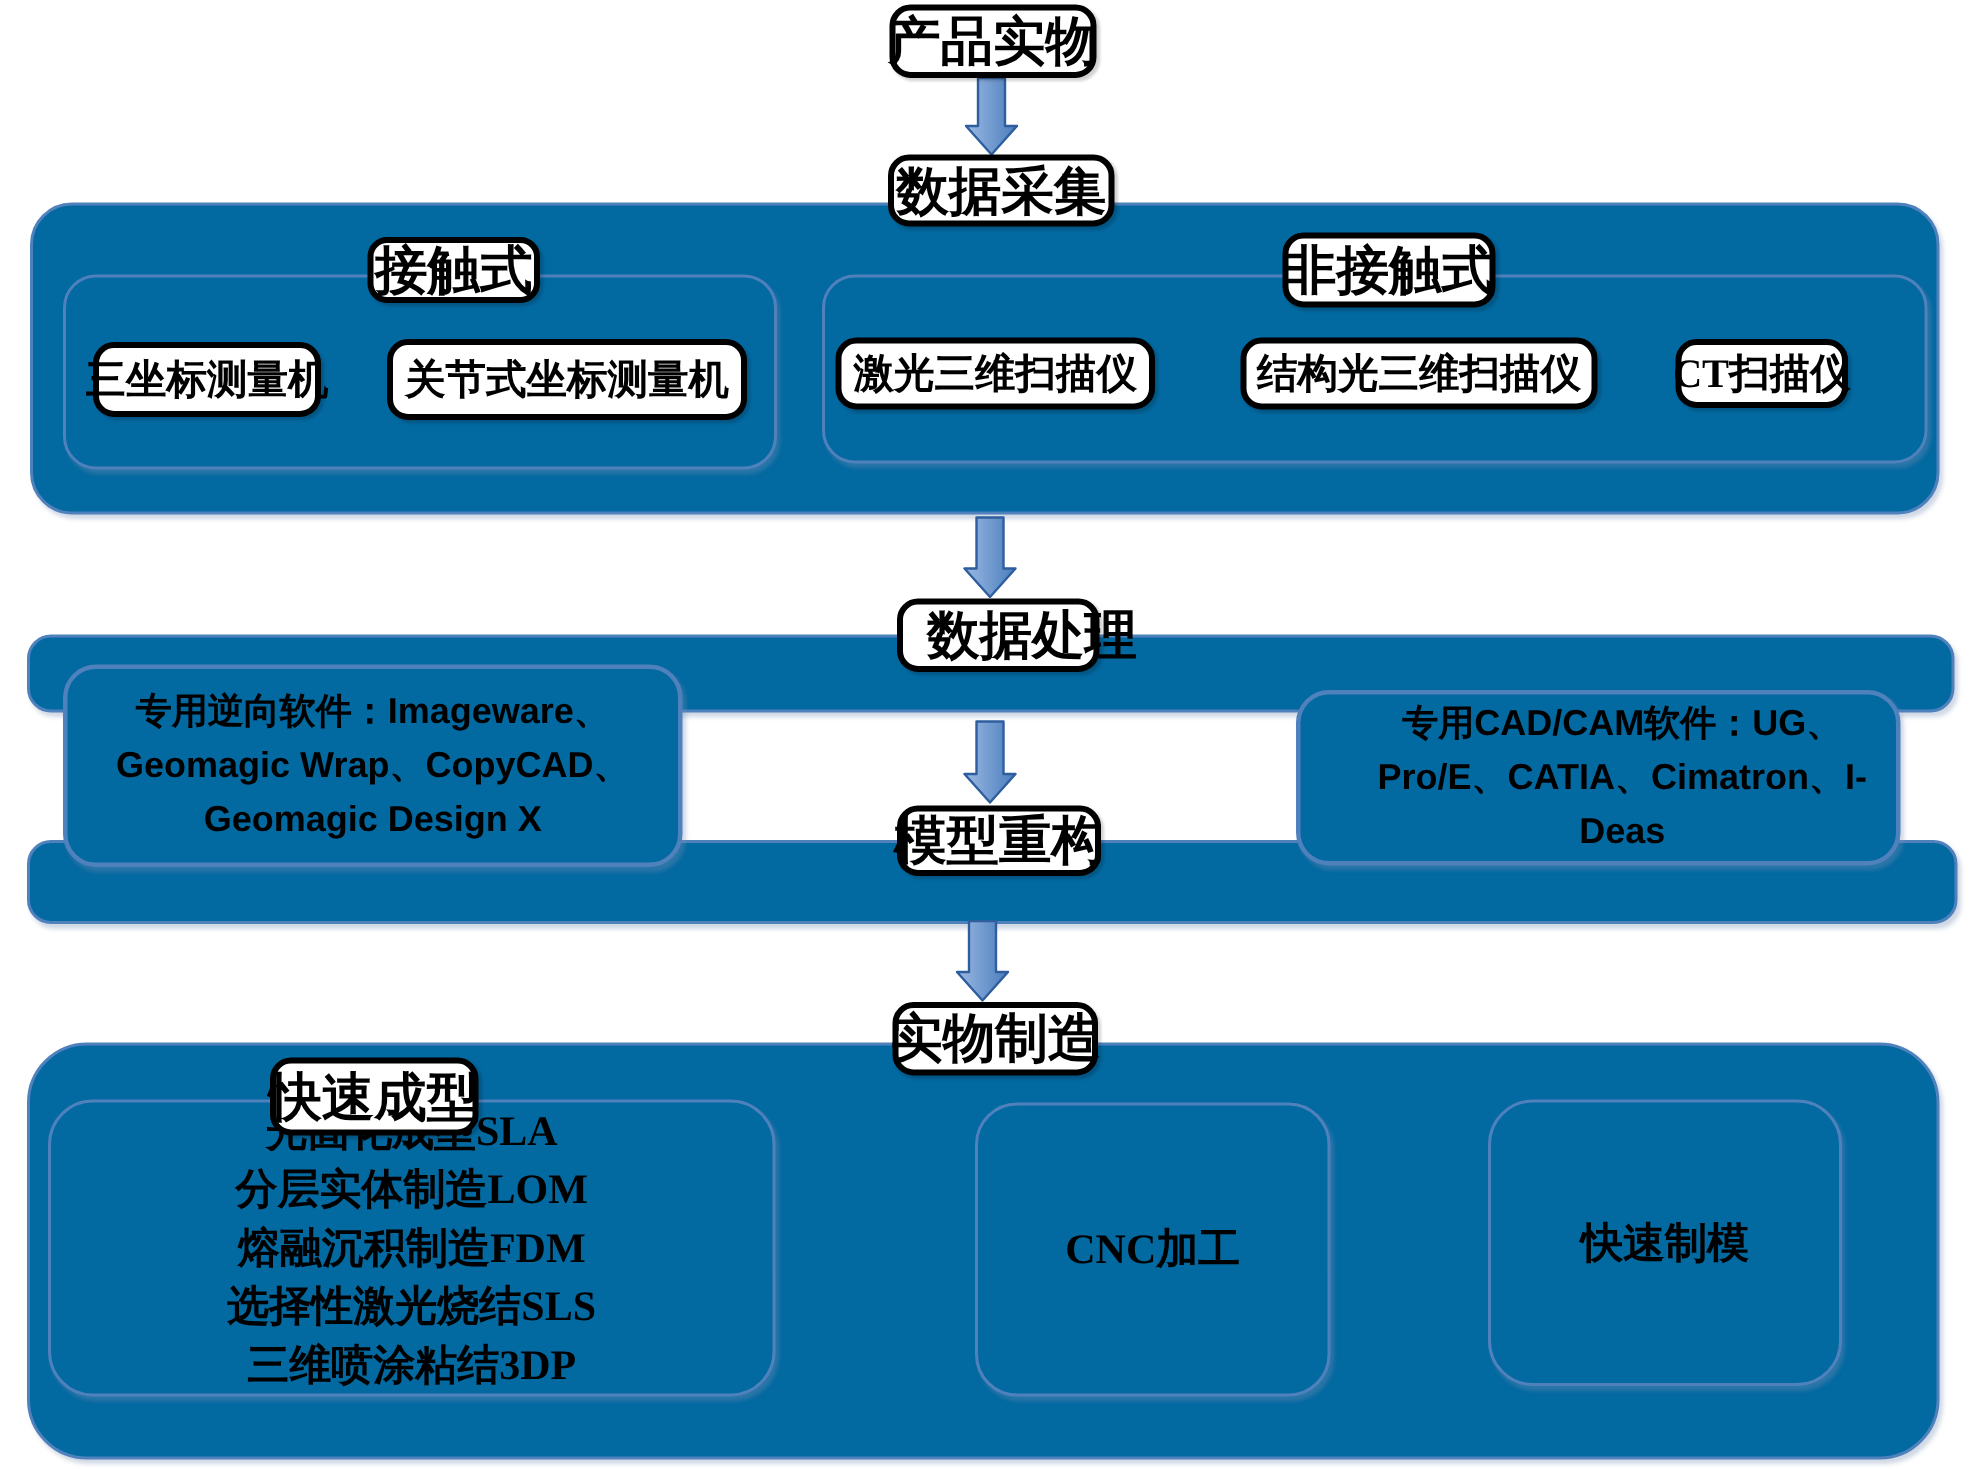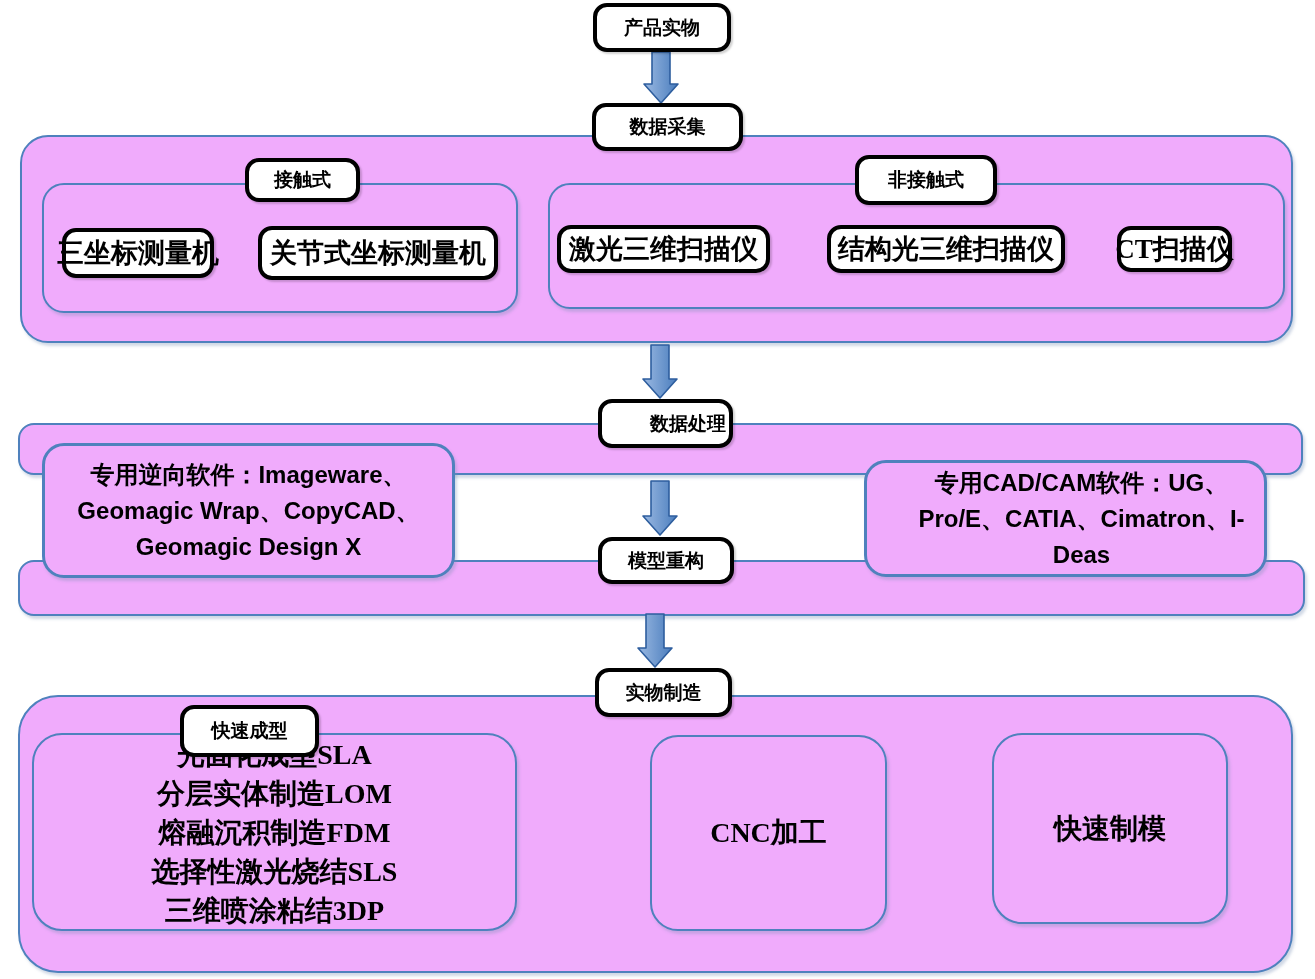--- a/index.html
+++ b/index.html
@@ -6,37 +6,37 @@
   #stage{
     position:relative;
     width:1315px;height:979px;
     background:#fff;
     overflow:hidden;
     font-family:"Liberation Serif","DejaVu Serif",serif;
   }
   
   .bluebox{
     position:absolute;
-    background:#f0abfc;
+    background:#0369a1;
     border:2px solid #4f81bd;
     box-sizing:border-box;
     box-shadow:2px 3px 3px rgba(120,144,180,0.35);
     z-index:1;
   }
   .bluebox.thick{border-width:3px;z-index:2;}
   
   .kbox{
     position:absolute;
     background:#fff;
     border:4px solid #000;
     border-radius:14px;
     box-sizing:border-box;
     display:flex;align-items:center;justify-content:center;
     font-weight:bold;
-    font-size:19px;
+    font-size:35px;
     color:#000;
     z-index:3;
     box-shadow:2px 2px 2px rgba(0,0,0,0.18);
     white-space:nowrap;
   }
   .kbox.small{font-size:27px;}
   
   .swtext{
     font-family:"Liberation Sans","DejaVu Sans",sans-serif;
     font-weight:bold;
@@ -136,21 +136,21 @@
   </svg>
 
   <div class="kbox" style="left:593px;top:3px;width:138px;height:49px;">
     <span>产品实物</span>
   </div>
 
   <div class="kbox" style="left:592px;top:103px;width:151px;height:48px;">
     <span>数据采集</span>
   </div>
 
-  <div class="kbox" style="left:245px;top:158px;width:115px;height:44px;">
+  <div class="kbox" style="left:245px;top:158px;width:115px;height:44px;border-radius:13px;">
     <span>接触式</span>
   </div>
 
   <div class="kbox" style="left:855px;top:155px;width:142px;height:50px;">
     <span>非接触式</span>
   </div>
 
   <div class="kbox small" style="left:62px;top:228px;width:152px;height:50px;">
     <span>三坐标测量机</span>
   </div>

